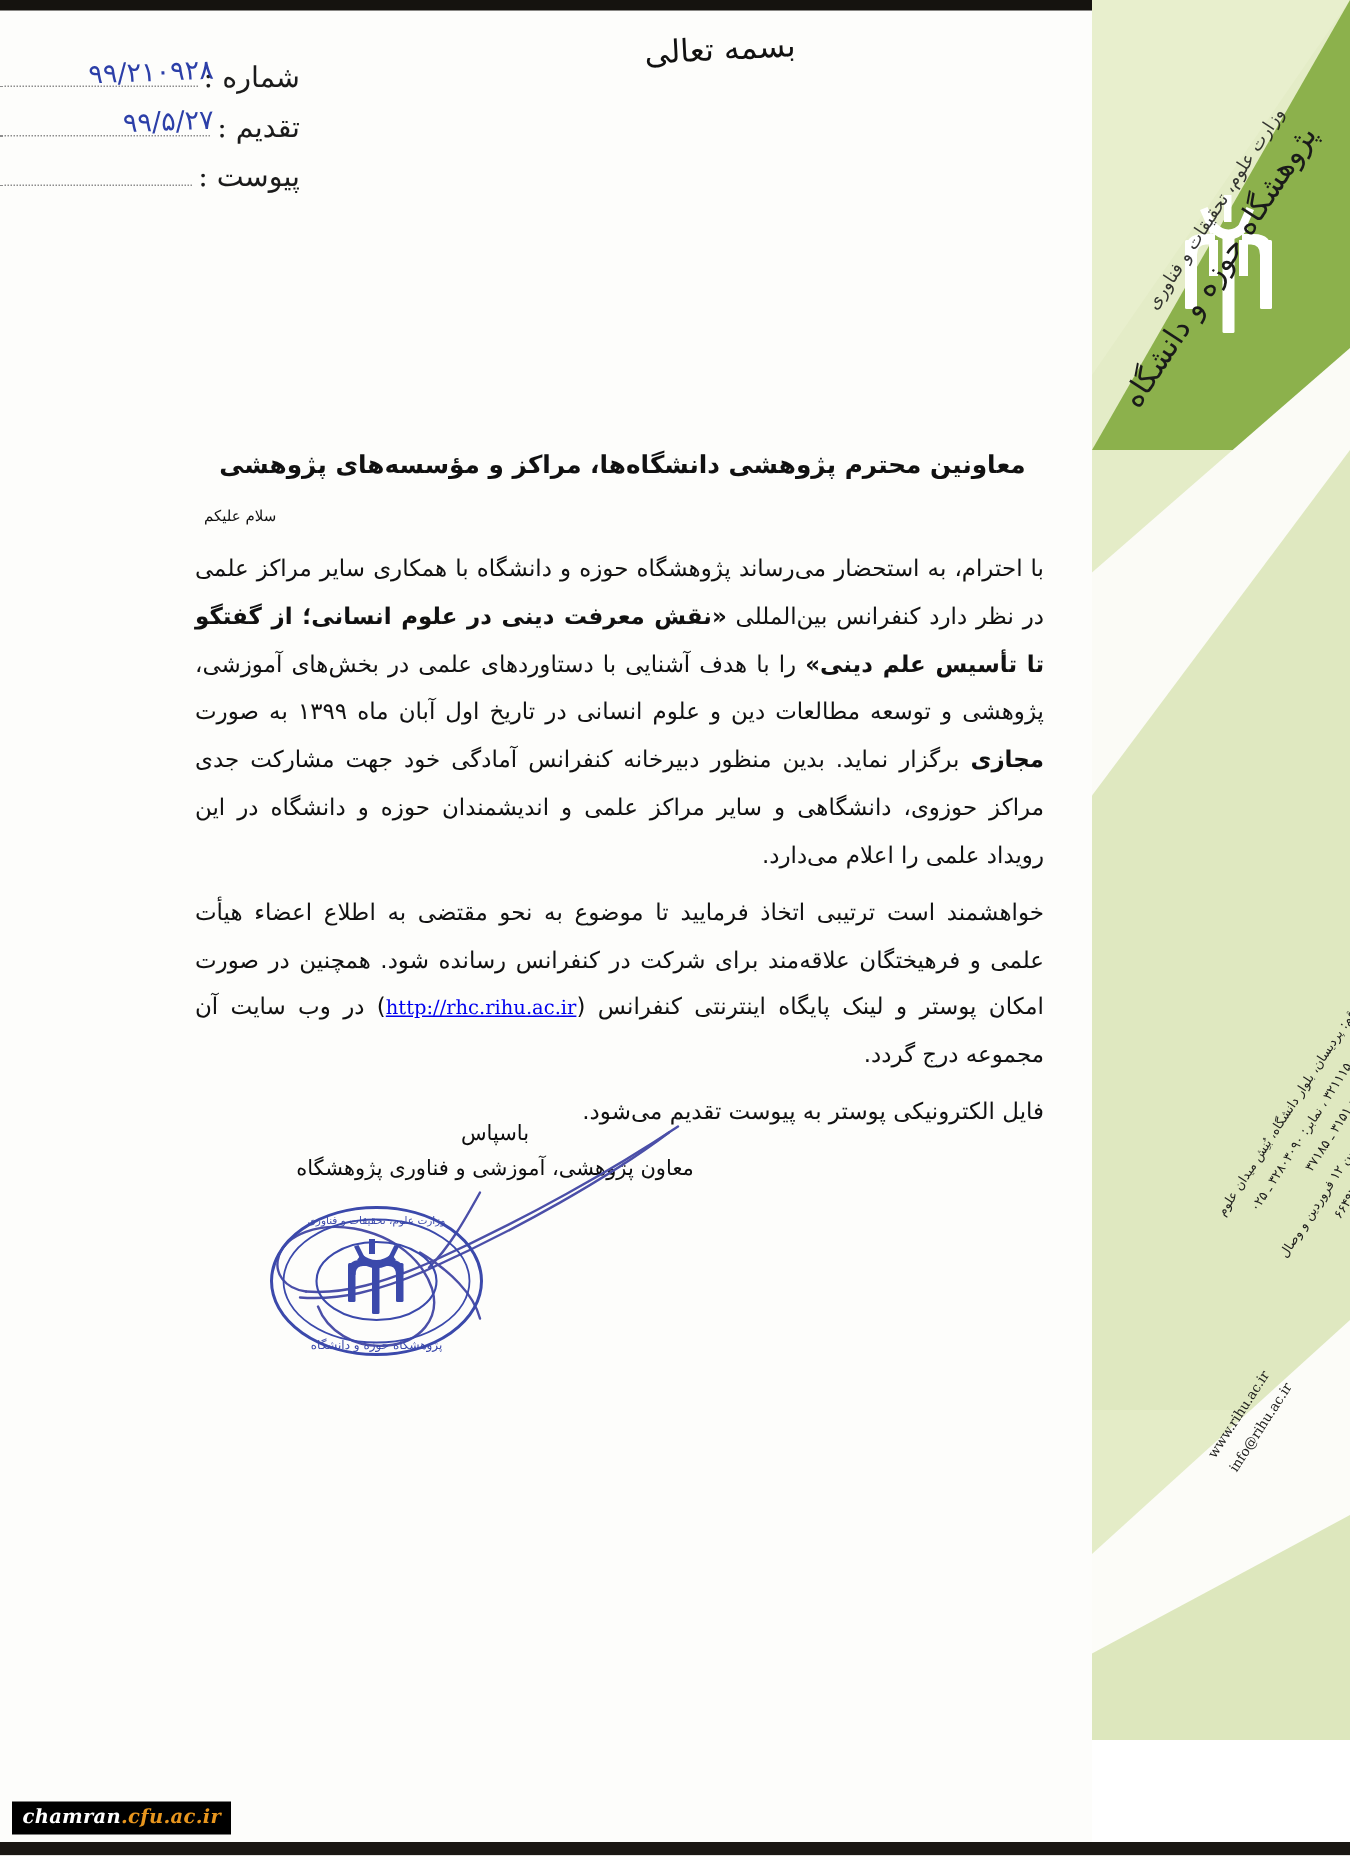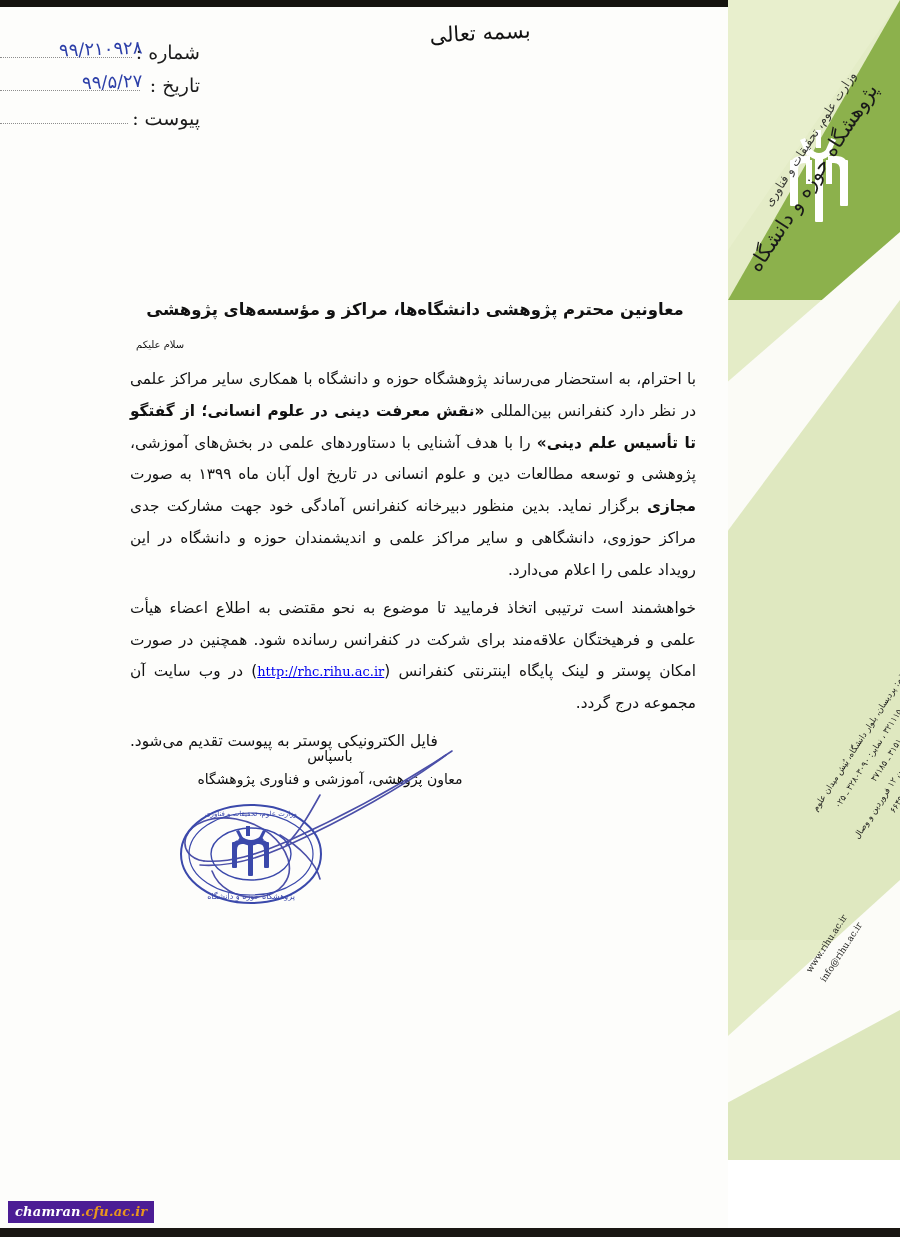--- a/index.html
+++ b/index.html
@@ -242,21 +242,21 @@
     margin: 0 4px 6px 0;
   }
   .para b { font-weight: bold; }
   .url {
     direction: ltr;
     unicode-bidi: embed;
     font-family: "DejaVu Serif", serif;
     text-decoration: underline;
     font-size: 13px;
   }
-  .para.last { text-align: left; }
+  .para.last { text-align: right; }
   
   .signature {
     position: absolute;
     right: 430px;
     top: 745px;
     width: 280px;
     direction: rtl;
     text-align: center;
     font-weight: normal;
     font-size: 14px;
@@ -279,21 +279,21 @@
     left: 176px;
     top: 800px;
     width: 150px;
     height: 108px;
   }
   
   .watermark {
     position: absolute;
     left: 8px;
     bottom: 14px;
-    background: #4c1d95;
+    background: #000000;
     padding: 3px 7px 4px 7px;
     font-family: "DejaVu Serif", serif;
     font-style: italic;
     font-weight: bold;
     font-size: 13px;
     letter-spacing: 0.2px;
     direction: ltr;
   }
   .wm-a { color: #ffffff; }
   .wm-b { color: #e8961e; }
@@ -347,21 +347,21 @@
     </div>
   </div>
 
   <div class="meta">
     <div class="meta-row">
       <span class="meta-label">شماره :</span>
       <span class="meta-rule"></span>
       <span class="meta-hand">۹۹/۲۱۰۹۲۸</span>
     </div>
     <div class="meta-row">
-      <span class="meta-label">تاریخ :</span>
+      <span class="meta-label">تقدیم :</span>
       <span class="meta-rule"></span>
       <span class="meta-hand">۹۹/۵/۲۷</span>
     </div>
     <div class="meta-row">
       <span class="meta-label">پیوست :</span>
       <span class="meta-rule"></span>
       <span class="meta-hand"></span>
     </div>
   </div>
 

